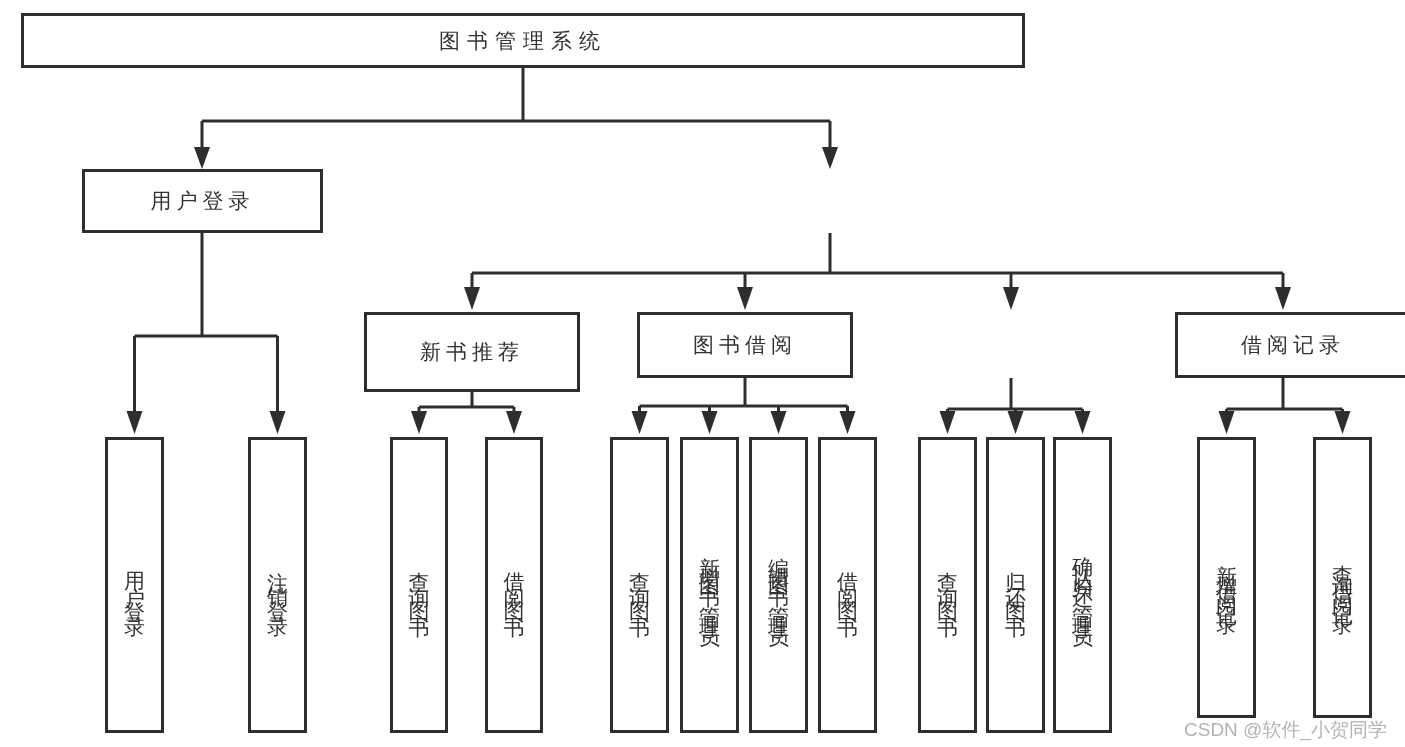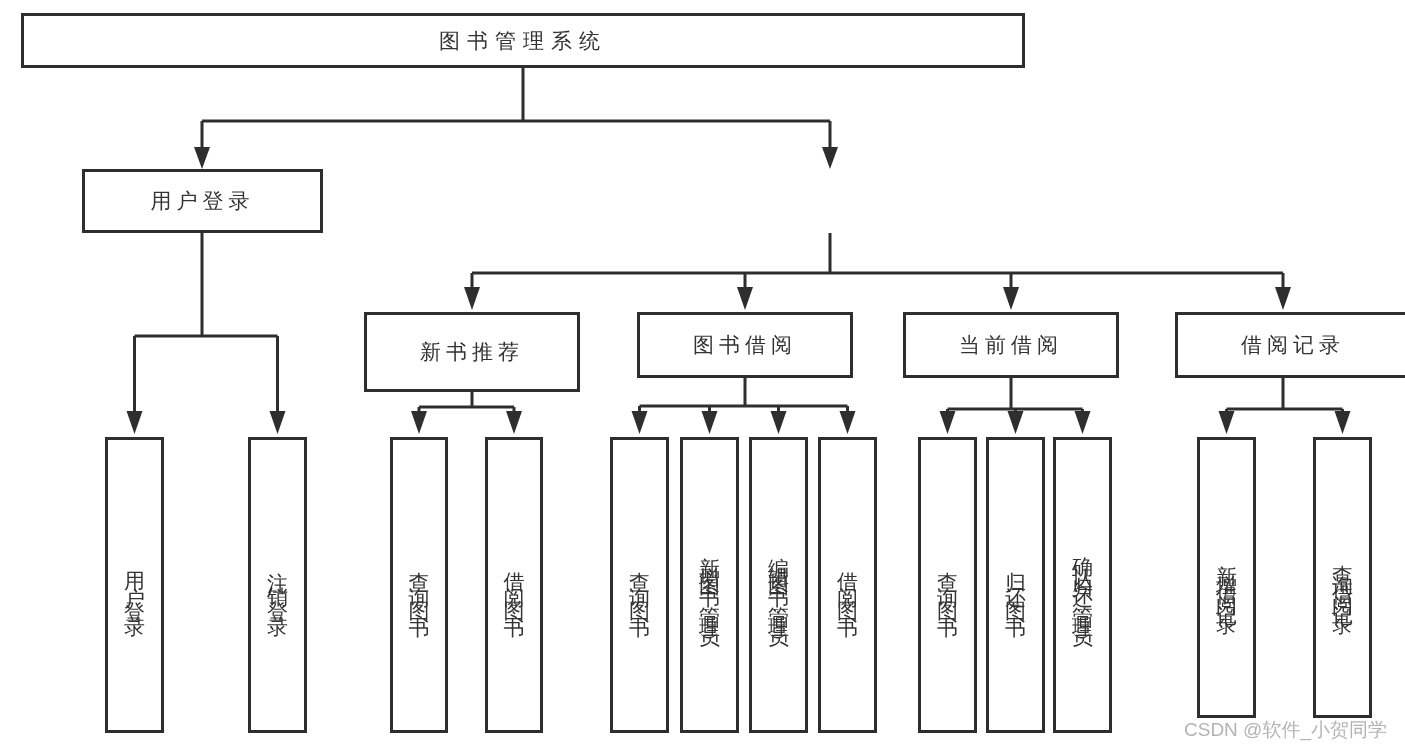--- a/index.html
+++ b/index.html
@@ -105,23 +105,20 @@
   <div class="box" style="left:82px;top:169px;width:241px;height:64px">
     <span class="hlabel">用户登录</span>
   </div>
 
   <div class="box" style="left:364px;top:312px;width:216px;height:80px">
     <span class="hlabel">新书推荐</span>
   </div>
   <div class="box" style="left:637px;top:312px;width:216px;height:66px">
     <span class="hlabel">图书借阅</span>
   </div>
-  <div class="box" style="left:903px;top:312px;width:216px;height:66px">
-    <span class="hlabel">当前借阅</span>
-  </div>
   <div class="box" style="left:1175px;top:312px;width:236px;height:66px">
     <span class="hlabel">借阅记录</span>
   </div>
 
   <div class="box" style="left:105px;top:437px;width:59px;height:296px">
     <span class="vlabel ls15">用户登录</span>
   </div>
   <div class="box" style="left:248px;top:437px;width:59px;height:296px">
     <span class="vlabel ls15">注销登录</span>
   </div>

